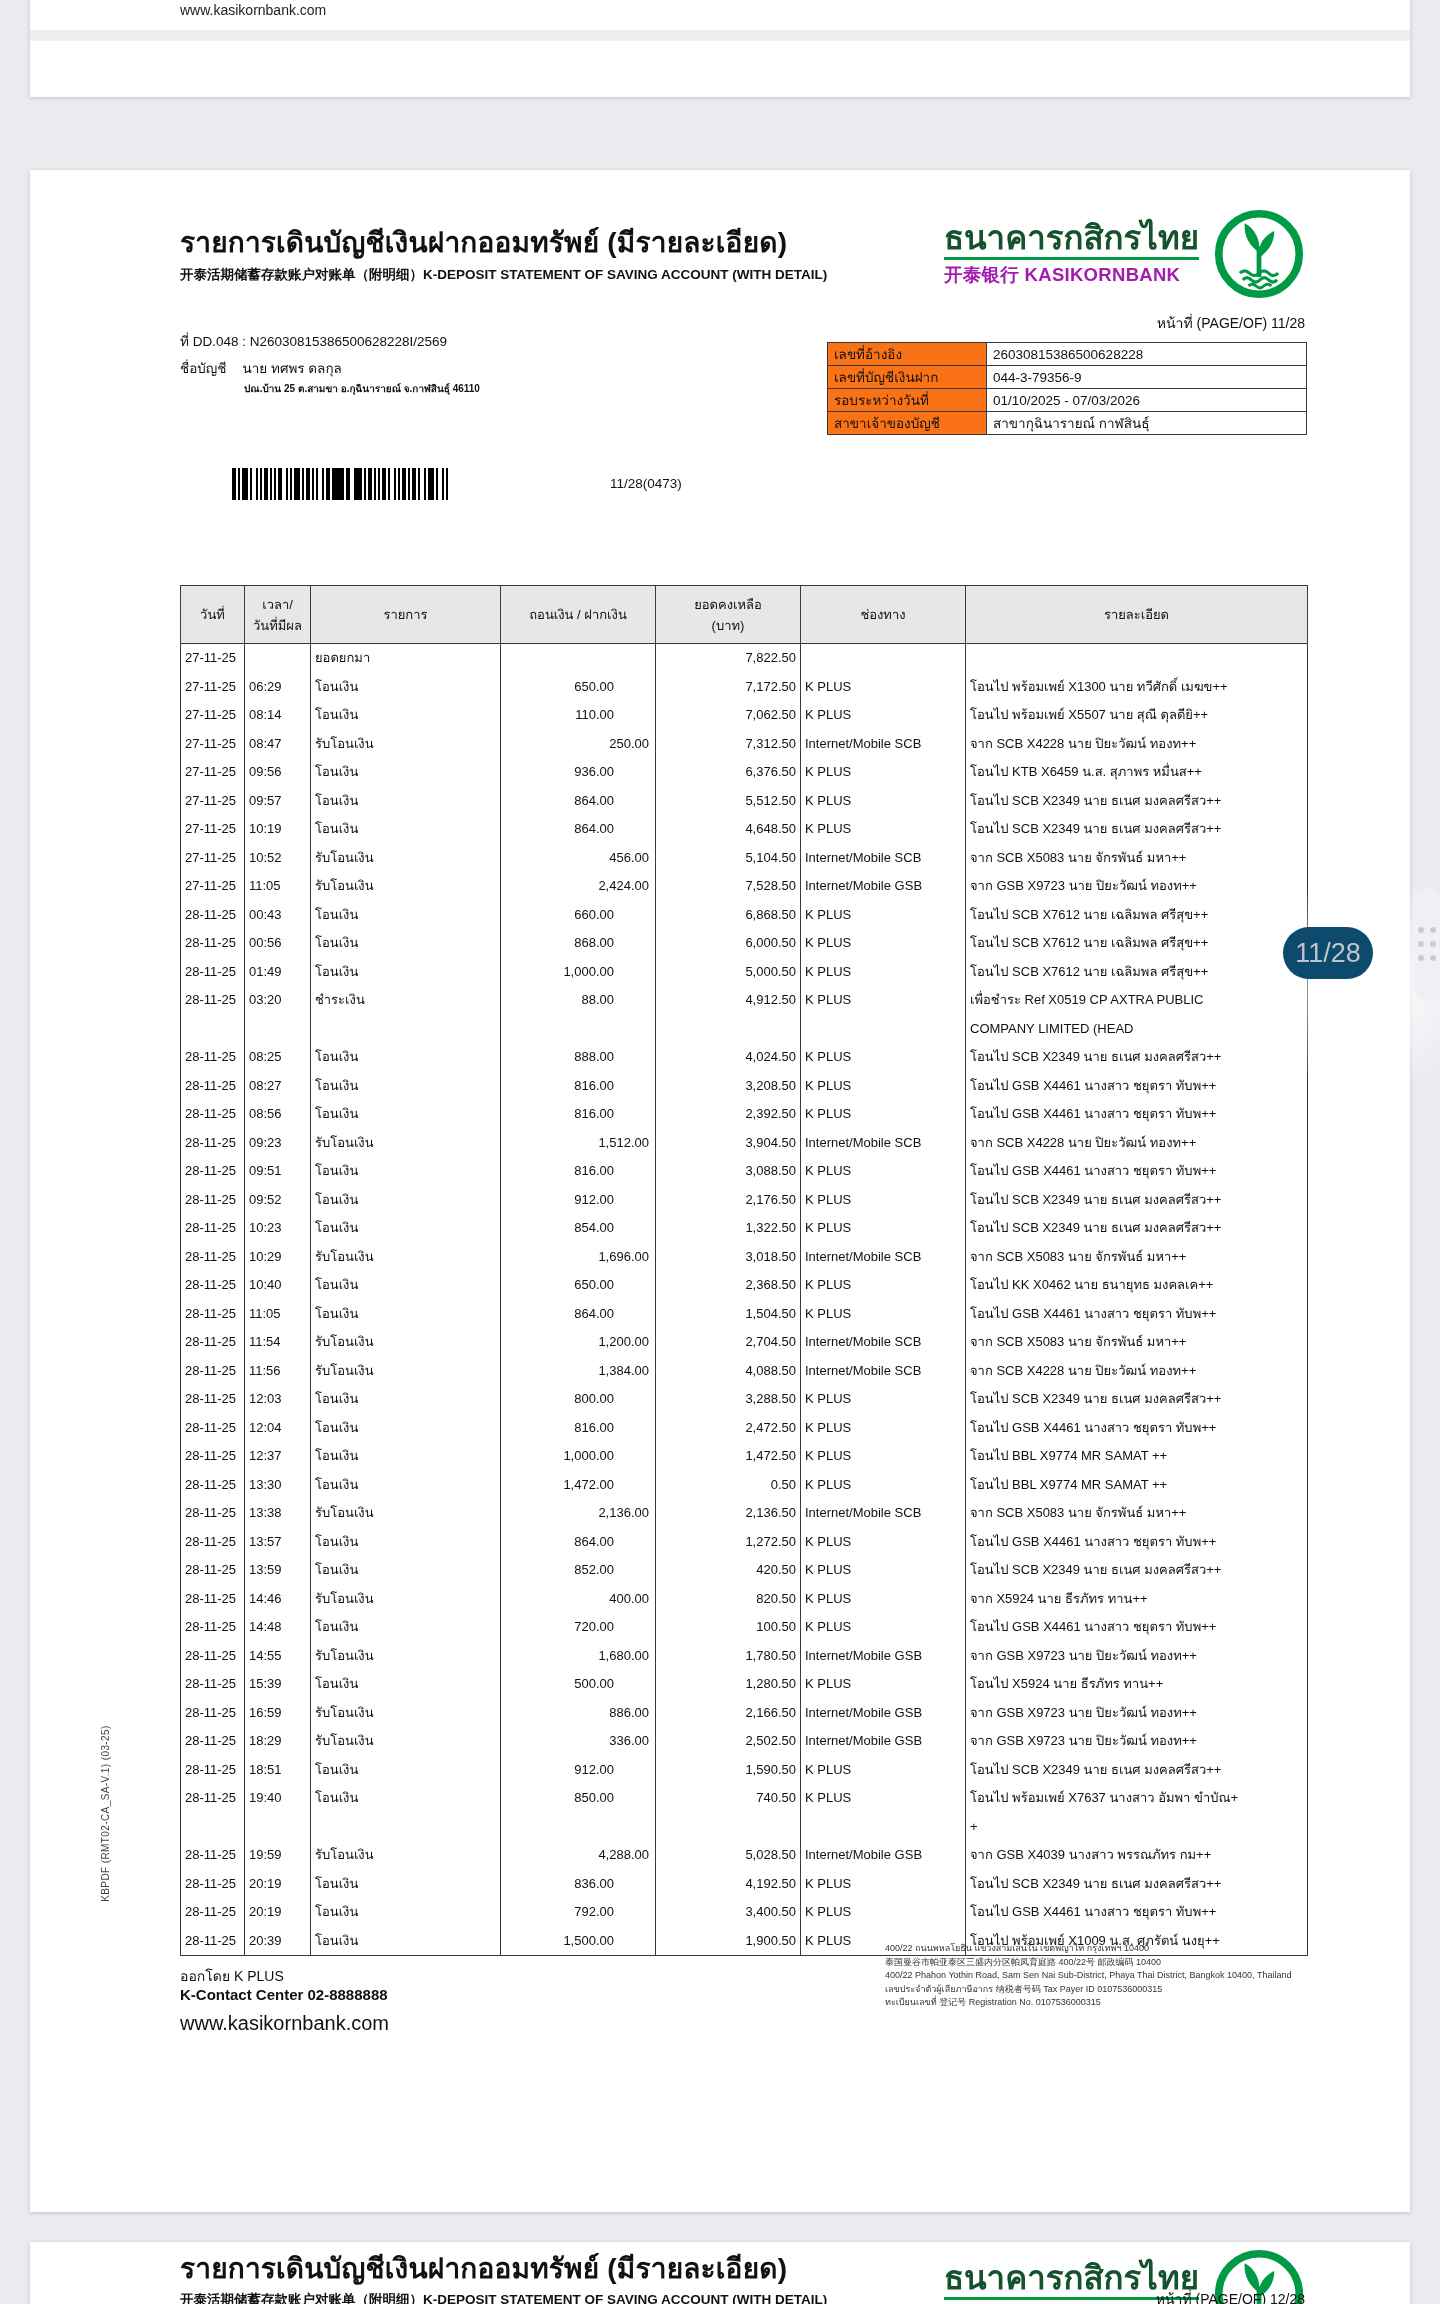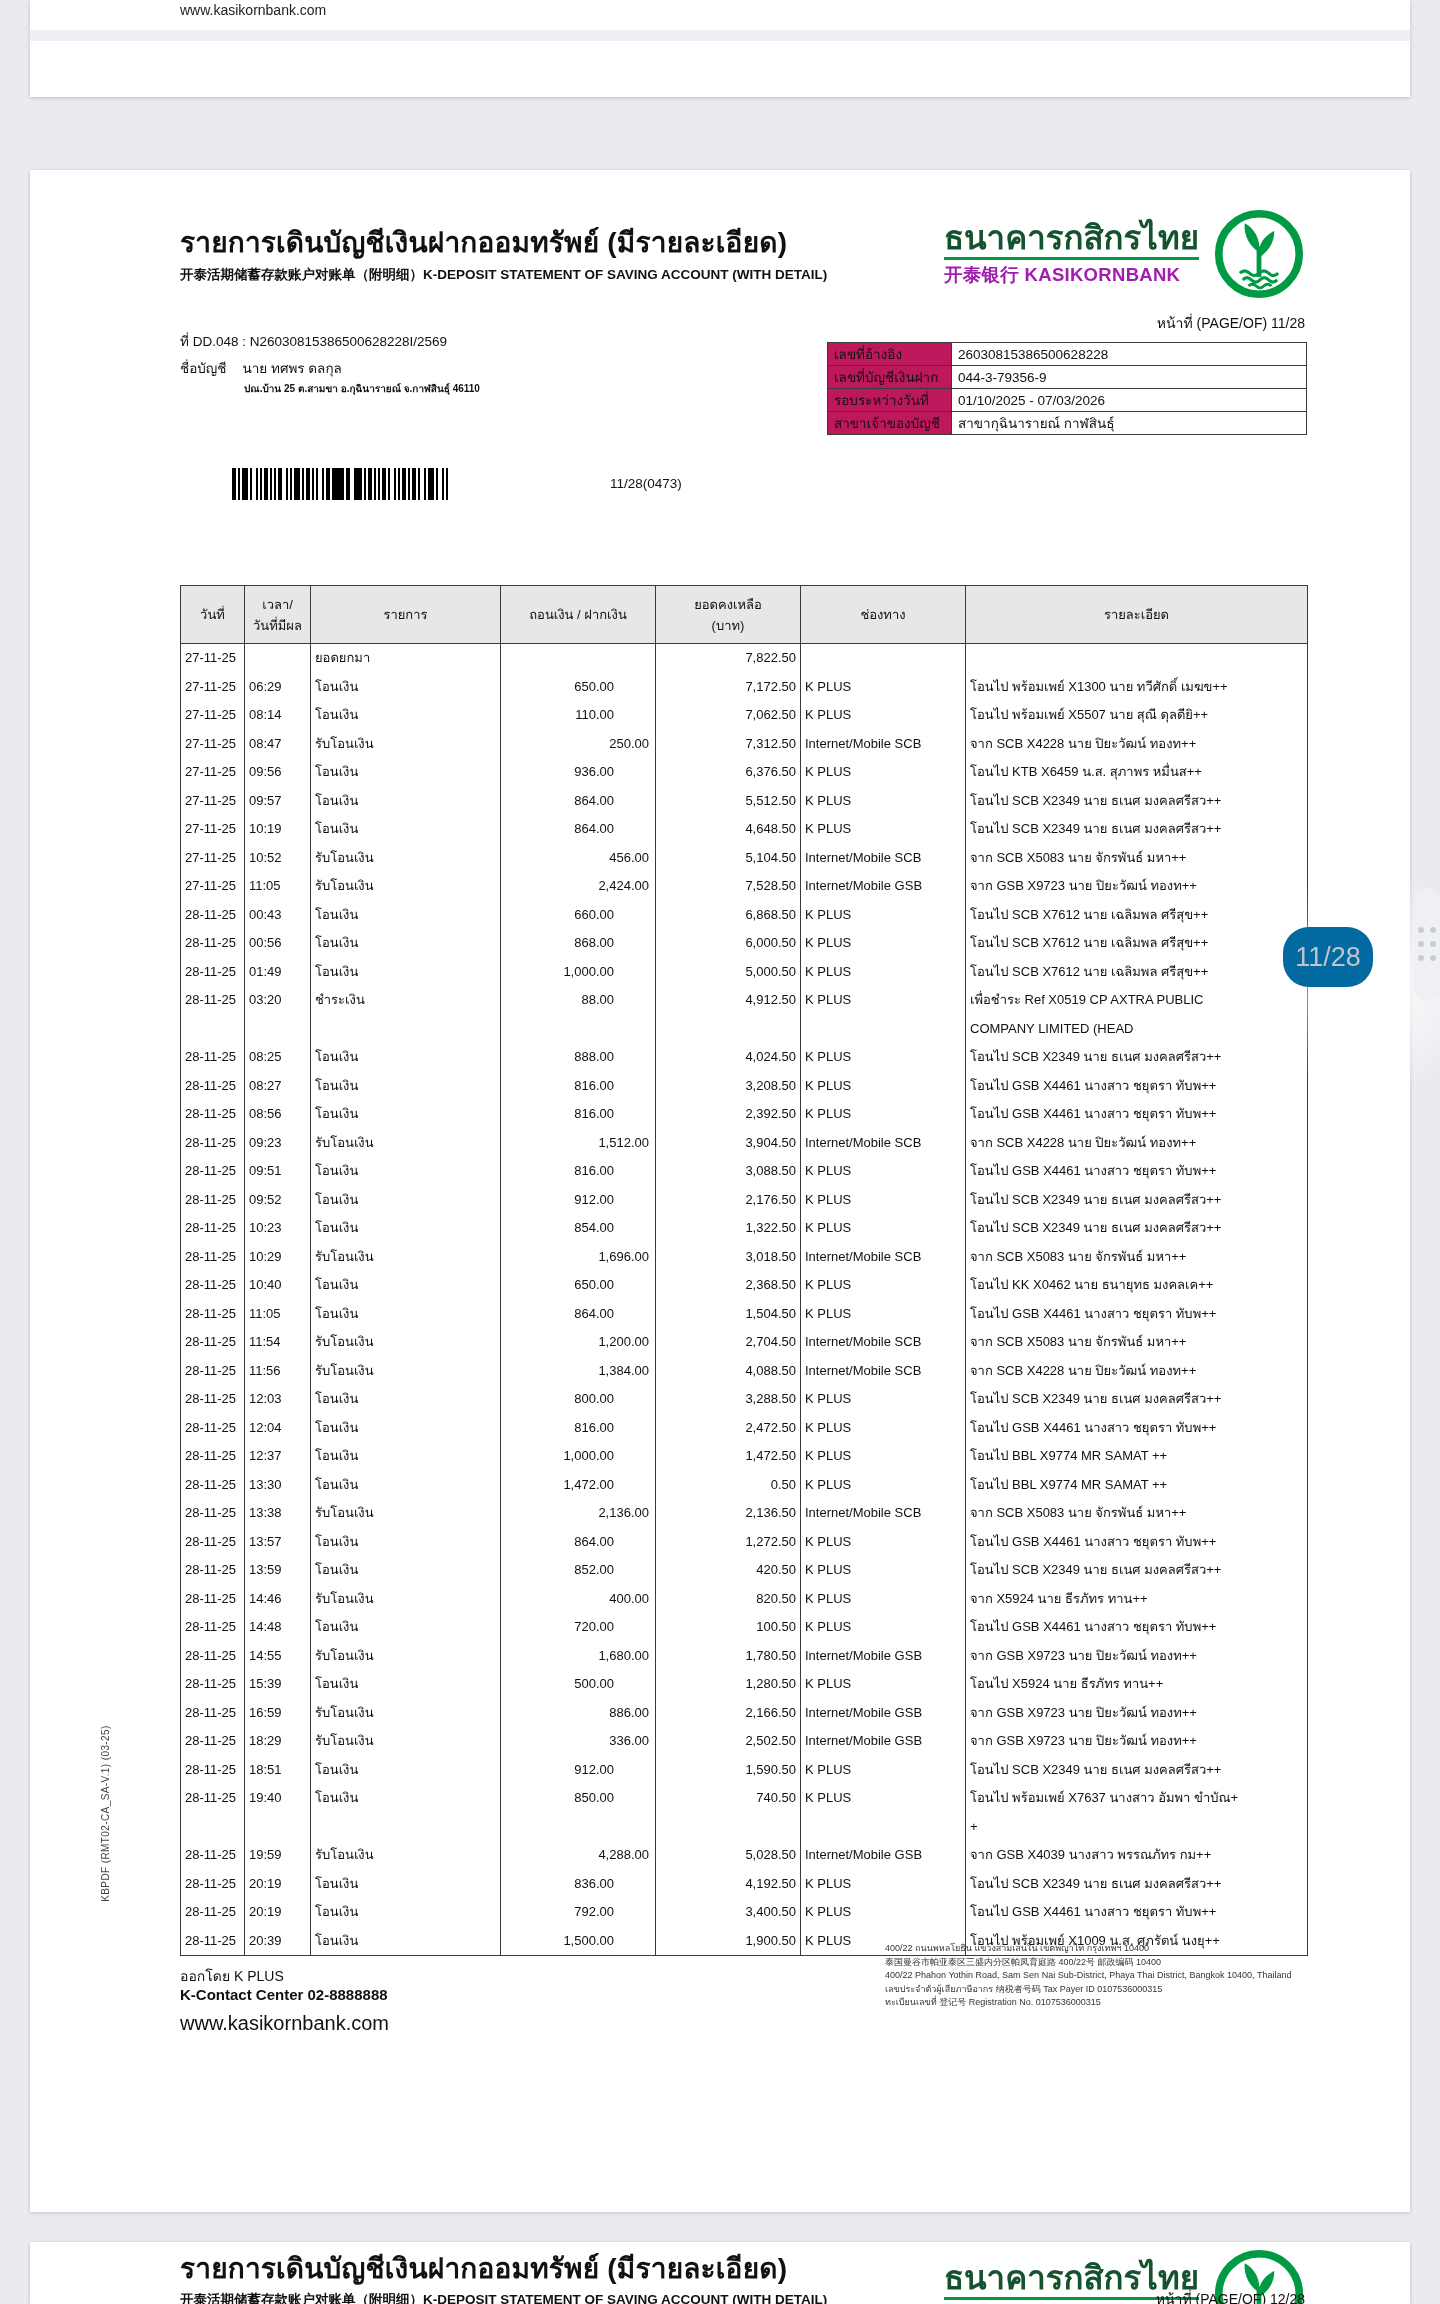--- a/index.html
+++ b/index.html
@@ -23,21 +23,21 @@
   .brand-intl { font-size:18.5px; font-weight:700; color:#a21caf; letter-spacing:.3px; }
   .page-label { position:absolute; right:105px; top:142px; font-size:14px; }
 
   .doc-no    { position:absolute; left:150px; top:160px; font-size:13.5px; }
   .acct      { position:absolute; left:150px; top:187px; font-size:13.5px; }
   .acct-name { margin-left:16px; }
   .acct-addr { position:absolute; left:214px; top:211px; font-size:10px;font-weight:bold; }
 
   .refbox { position:absolute; left:797px; top:172px; width:480px; border-collapse:collapse; font-size:13.5px; }
   .refbox th,.refbox td { border:1px solid #3a3a3a; height:23px; font-weight:400; text-align:left; padding:0 6px; }
-  .refbox th { background:#be185d; width:124px; }
+  .refbox th { background:#f97316; width:159px; }
 
   .barcode { position:absolute; left:202px; top:298px; fill:#000; }
   .barcode-label { position:absolute; left:580px; top:306px; font-size:13.5px; }
 
   .txn { position:absolute; left:150px; top:415px; width:1127px; border-collapse:collapse;
          table-layout:fixed; font-size:13px; border:1px solid #3a3a3a; }
   .txn th { border:1px solid #3a3a3a; background:#e7e7e7; font-weight:400; font-size:13px;
             height:58px; white-space:pre-line; text-align:center; vertical-align:middle; padding:0 2px; }
   .txn td { border-left:1px solid #3a3a3a; border-right:1px solid #3a3a3a; vertical-align:top;
             line-height:28.5px; padding:0 4px; white-space:pre-line; }
@@ -58,22 +58,22 @@
   .side-code { position:absolute; left:-90px; top:1638px; width:330px; text-align:center;
                font-size:10px; color:#444; letter-spacing:.4px; transform:rotate(-90deg); }
 
   .next .title    { top:4px; }
   .next .subtitle { top:49px; }
   .next .brand    { top:6px; }
   .next .page-label { top:46px; }
 
   .glow { position:absolute; left:1255px; top:868px; width:230px; height:230px; border-radius:50%;
           background:radial-gradient(circle, rgba(255,255,255,.97) 0%, rgba(255,255,255,0) 70%); }
-  .page-chip { position:absolute; left:1283px; top:927px; width:90px; height:60px; border-radius:26px;
-               background:#0369a1; color:#c2c4cb; font-size:27px; display:flex; align-items:center;
+  .page-chip { position:absolute; left:1283px; top:927px; width:90px; height:52px; border-radius:26px;
+               background:#0c4a6e; color:#c2c4cb; font-size:27px; display:flex; align-items:center;
                justify-content:center; }
   .scroll-handle { position:absolute; left:1414px; top:888px; width:26px; height:112px;
                    background:#eef0f4; border-radius:13px; display:flex; align-items:center; justify-content:center; }
   .dots { display:grid; grid-template-columns:repeat(2,6px); gap:8px 6px; }
   .dots span { width:6px; height:6px; border-radius:50%; background:#c9ccd4; }
 </style>
 </head>
 <body>
 
 <div>

